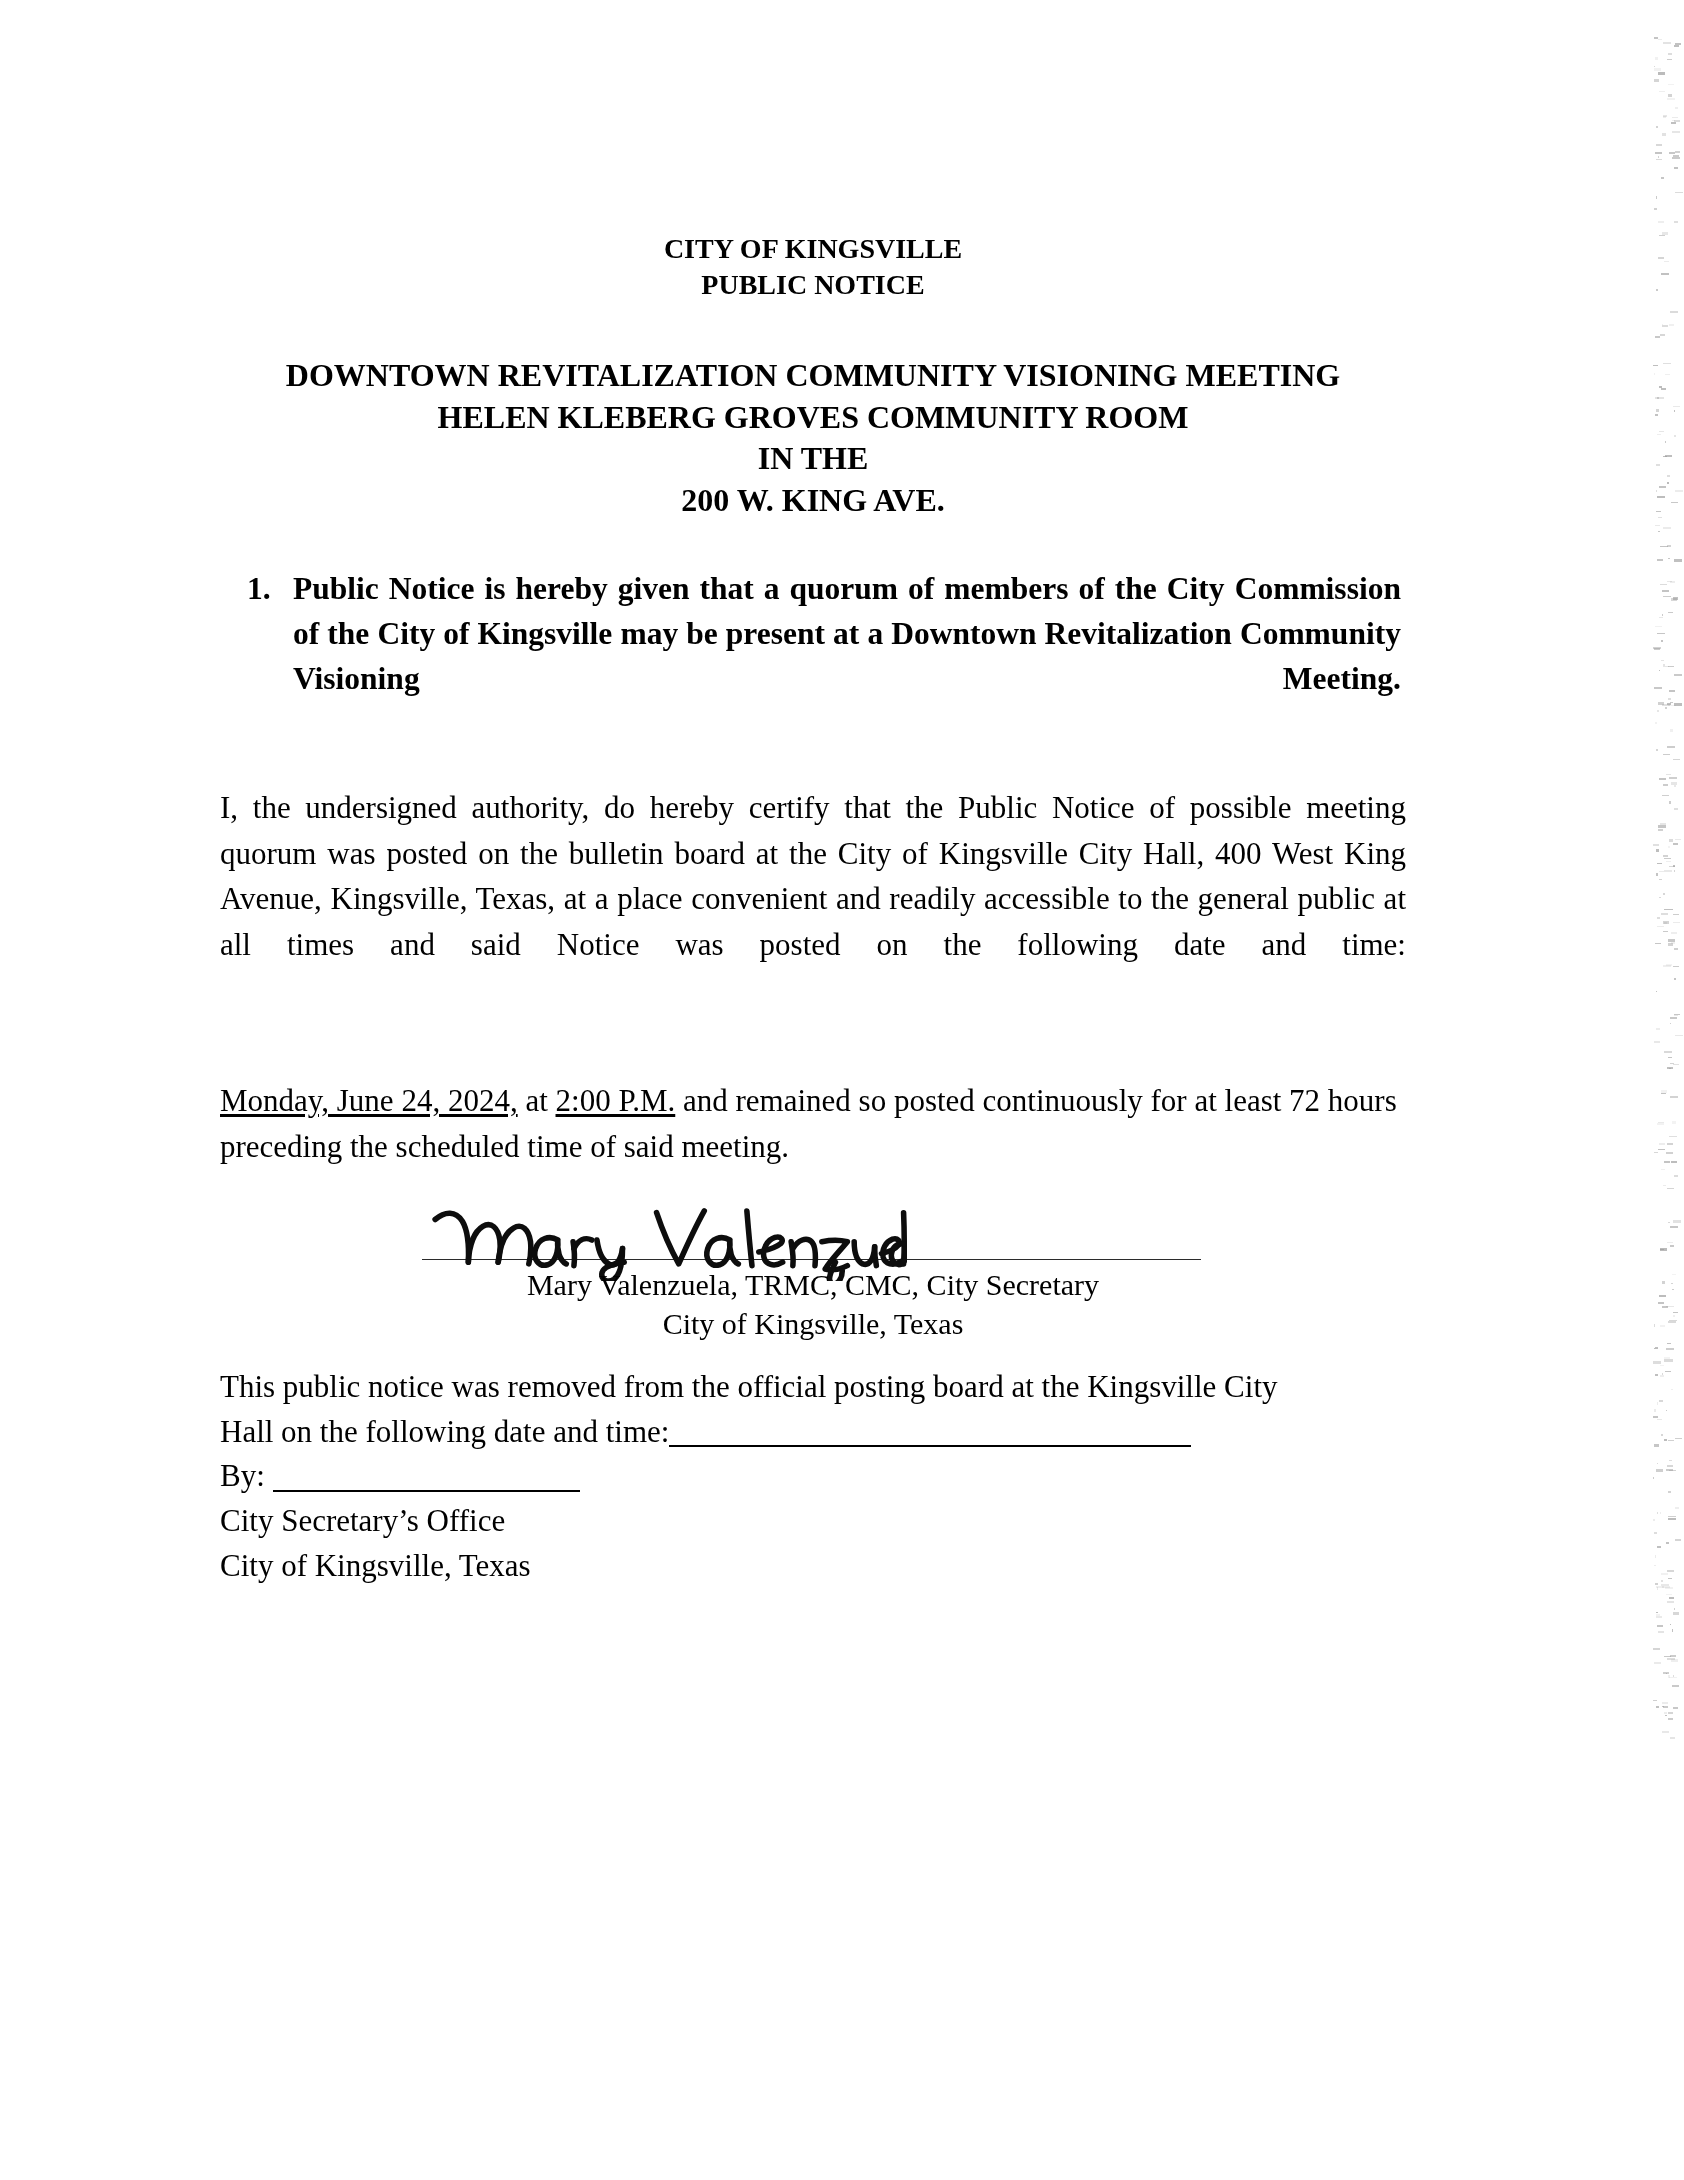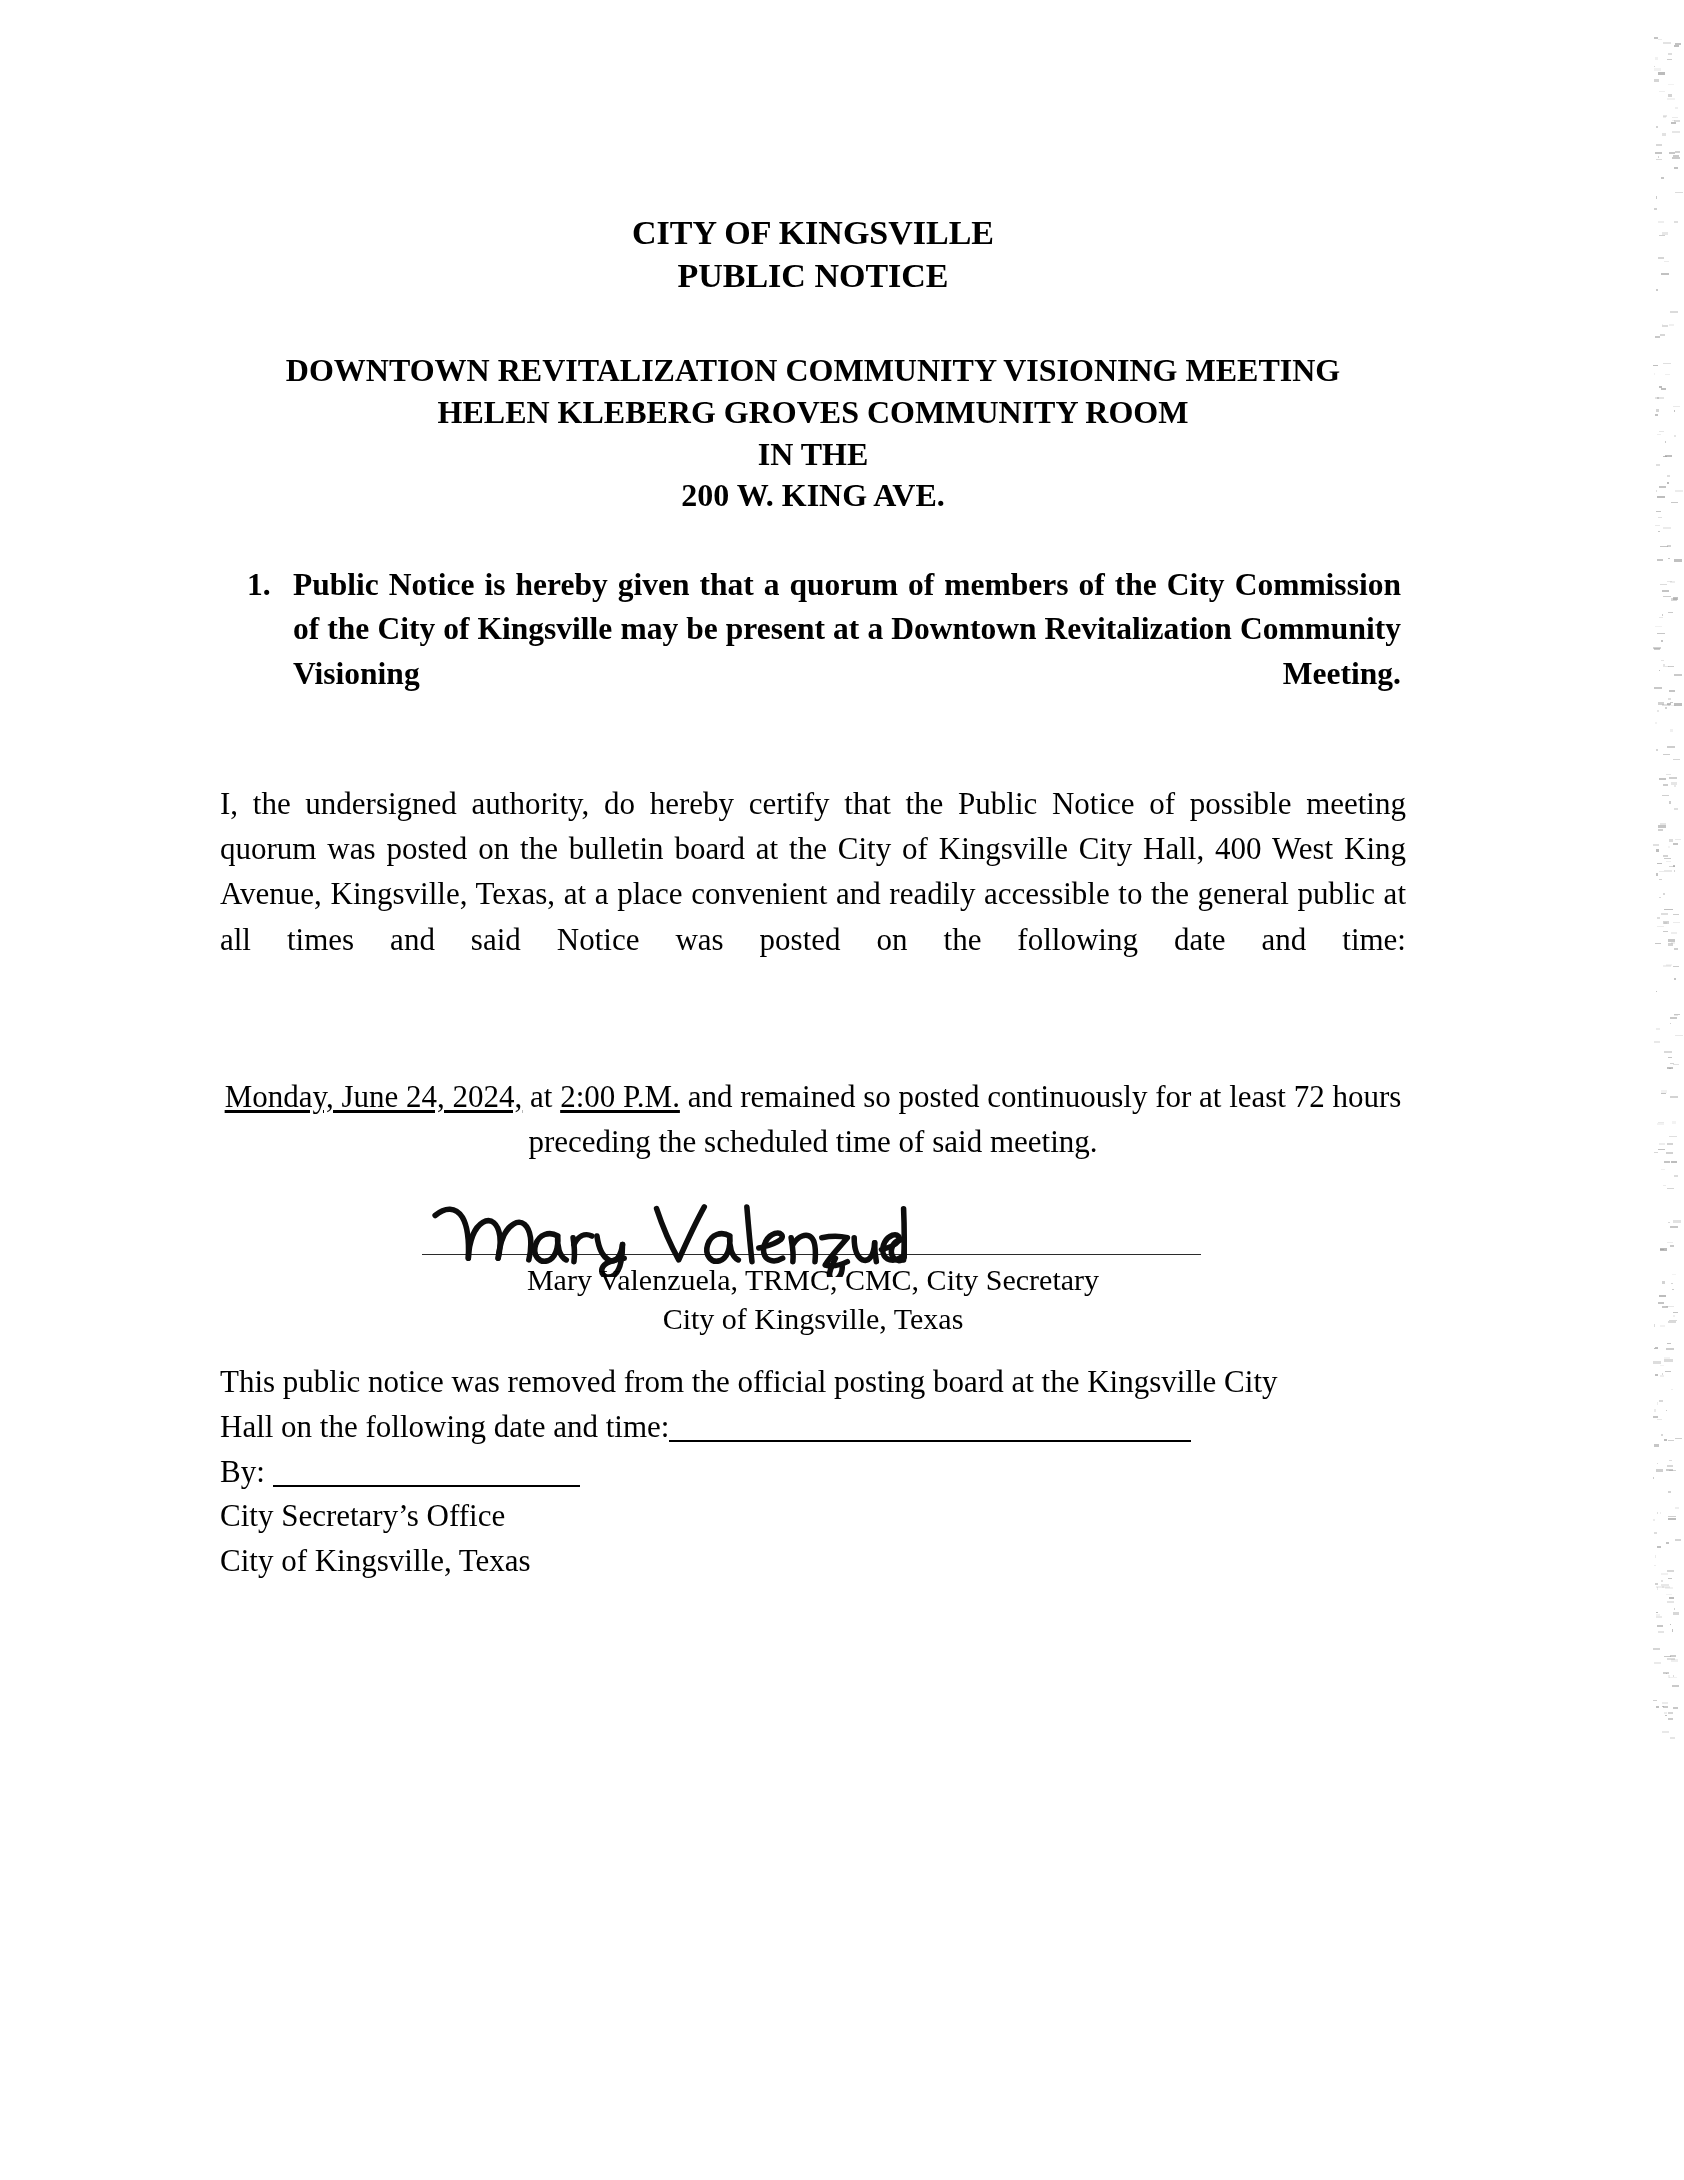--- a/index.html
+++ b/index.html
@@ -24,22 +24,23 @@
     position: absolute;
     left: 220px;
     top: 0;
     width: 1186px;   
   }
 
   
   .title-block {
     text-align: center;
     font-weight: bold;
-    font-size: 34px;
+    font-size: 28px;
     line-height: 1.27;
+    margin-top: 20px;
   }
   .title-block .t1 { padding-top: 211px; }
 
   .meeting-block {
     text-align: center;
     font-weight: bold;
     font-size: 32px;
     line-height: 1.3;
     margin-top: 53px;
   }
@@ -76,21 +77,21 @@
     font-size: 31px;
     line-height: 1.465;
     text-align: justify;
     text-justify: inter-word;
   }
   .para::after {
     content: "";
     display: inline-block;
     width: 100%;
   }
-  .para.nojustify { text-align: center; }
+  .para.nojustify { text-align: left; }
   .para.nojustify::after { content: none; }
 
   .p-certify { margin-top: 39px; }
   .p-posted  { margin-top: 66px; }
 
   .u { text-decoration: underline; text-underline-offset: 2.6px; }
 
   
   .sig-area {
     position: relative;

